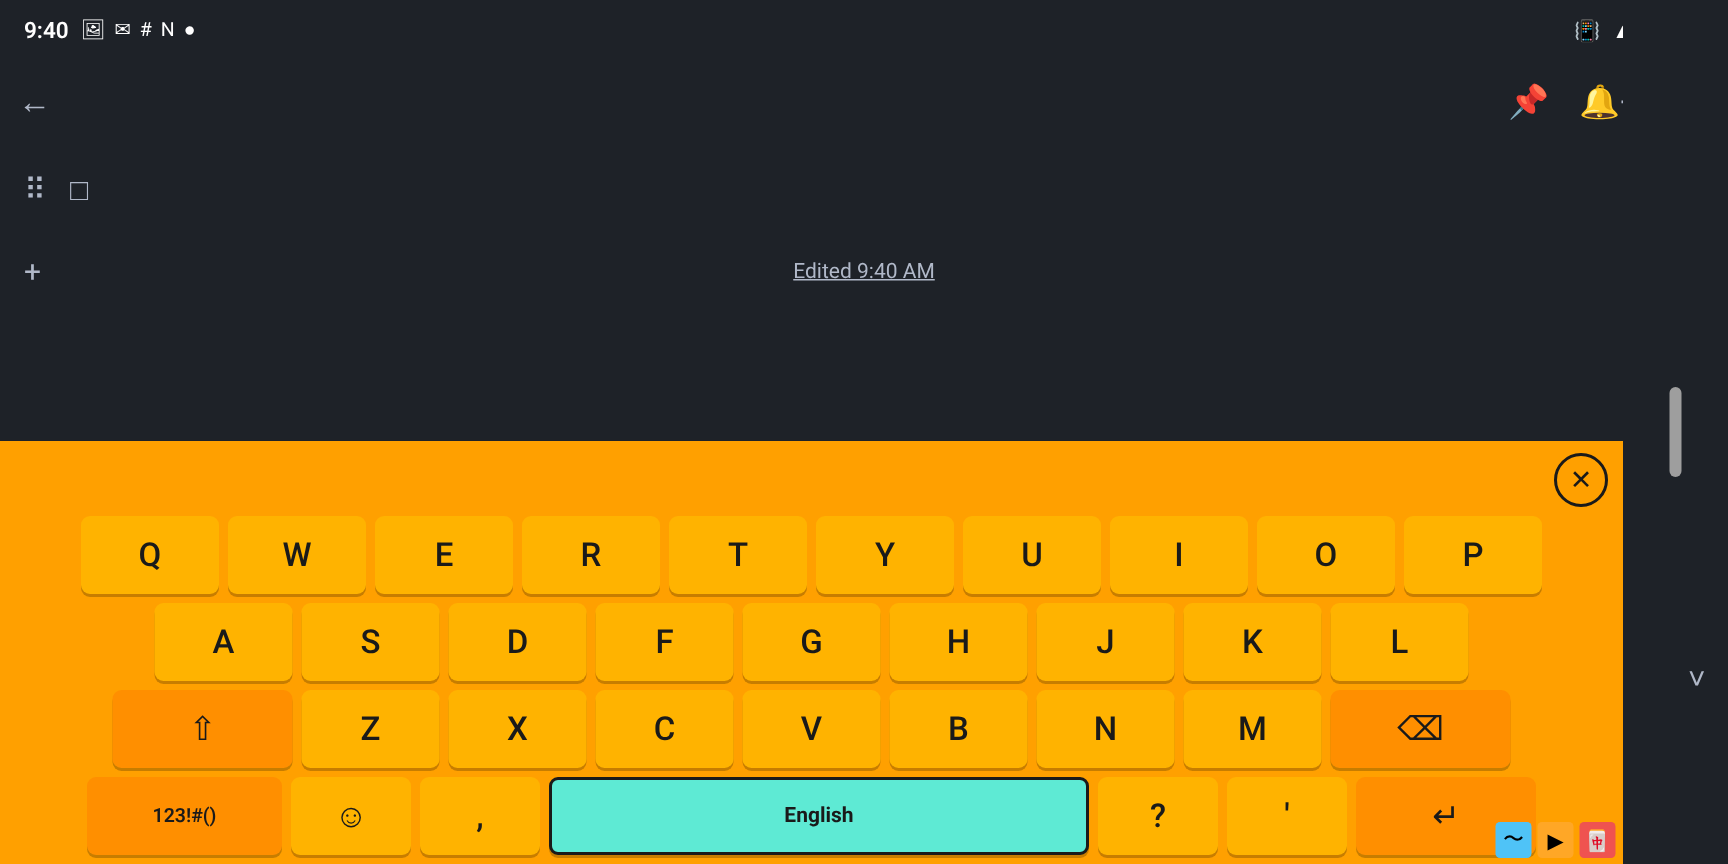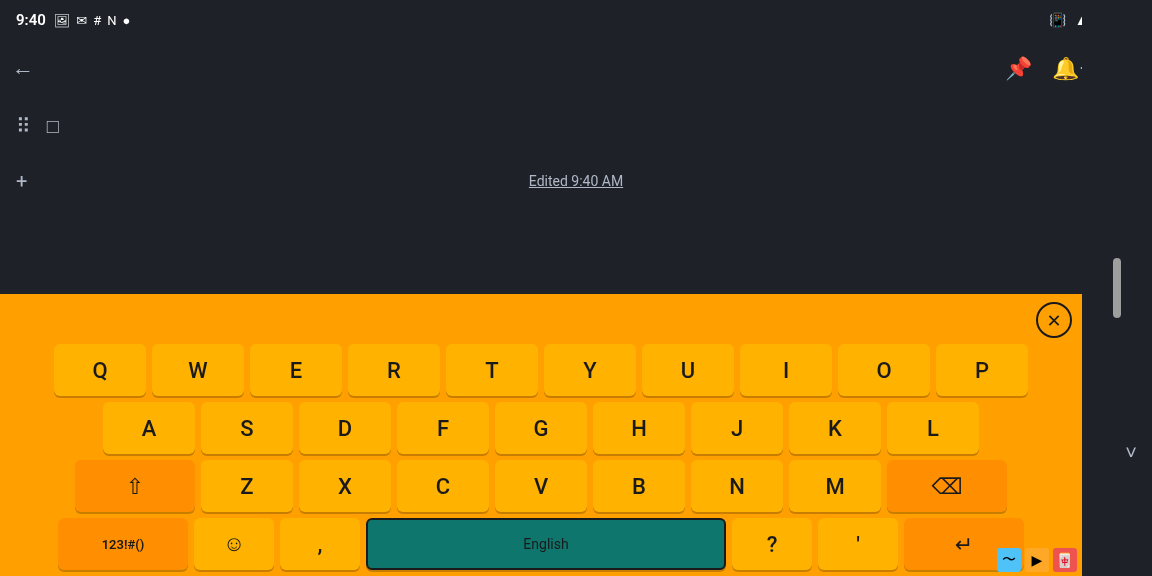--- a/index.html
+++ b/index.html
@@ -153,25 +153,25 @@
       max-width: 130px;
     }
 
     .key-shift, .key-delete {
       background: #FF8F00;
       flex: 1.4;
       max-width: 120px;
     }
 
     .key-space {
-      background: #0f766e;
+      background: #5eead4;
       flex: 4;
       max-width: 360px;
       font-size: 14px;
-      font-weight: 400;
+      font-weight: 700;
       border: 2px solid #1a1a1a;
     }
 
     .key-enter {
       background: #FF8F00;
       flex: 1.5;
       max-width: 120px;
     }
 
     .close-btn {

